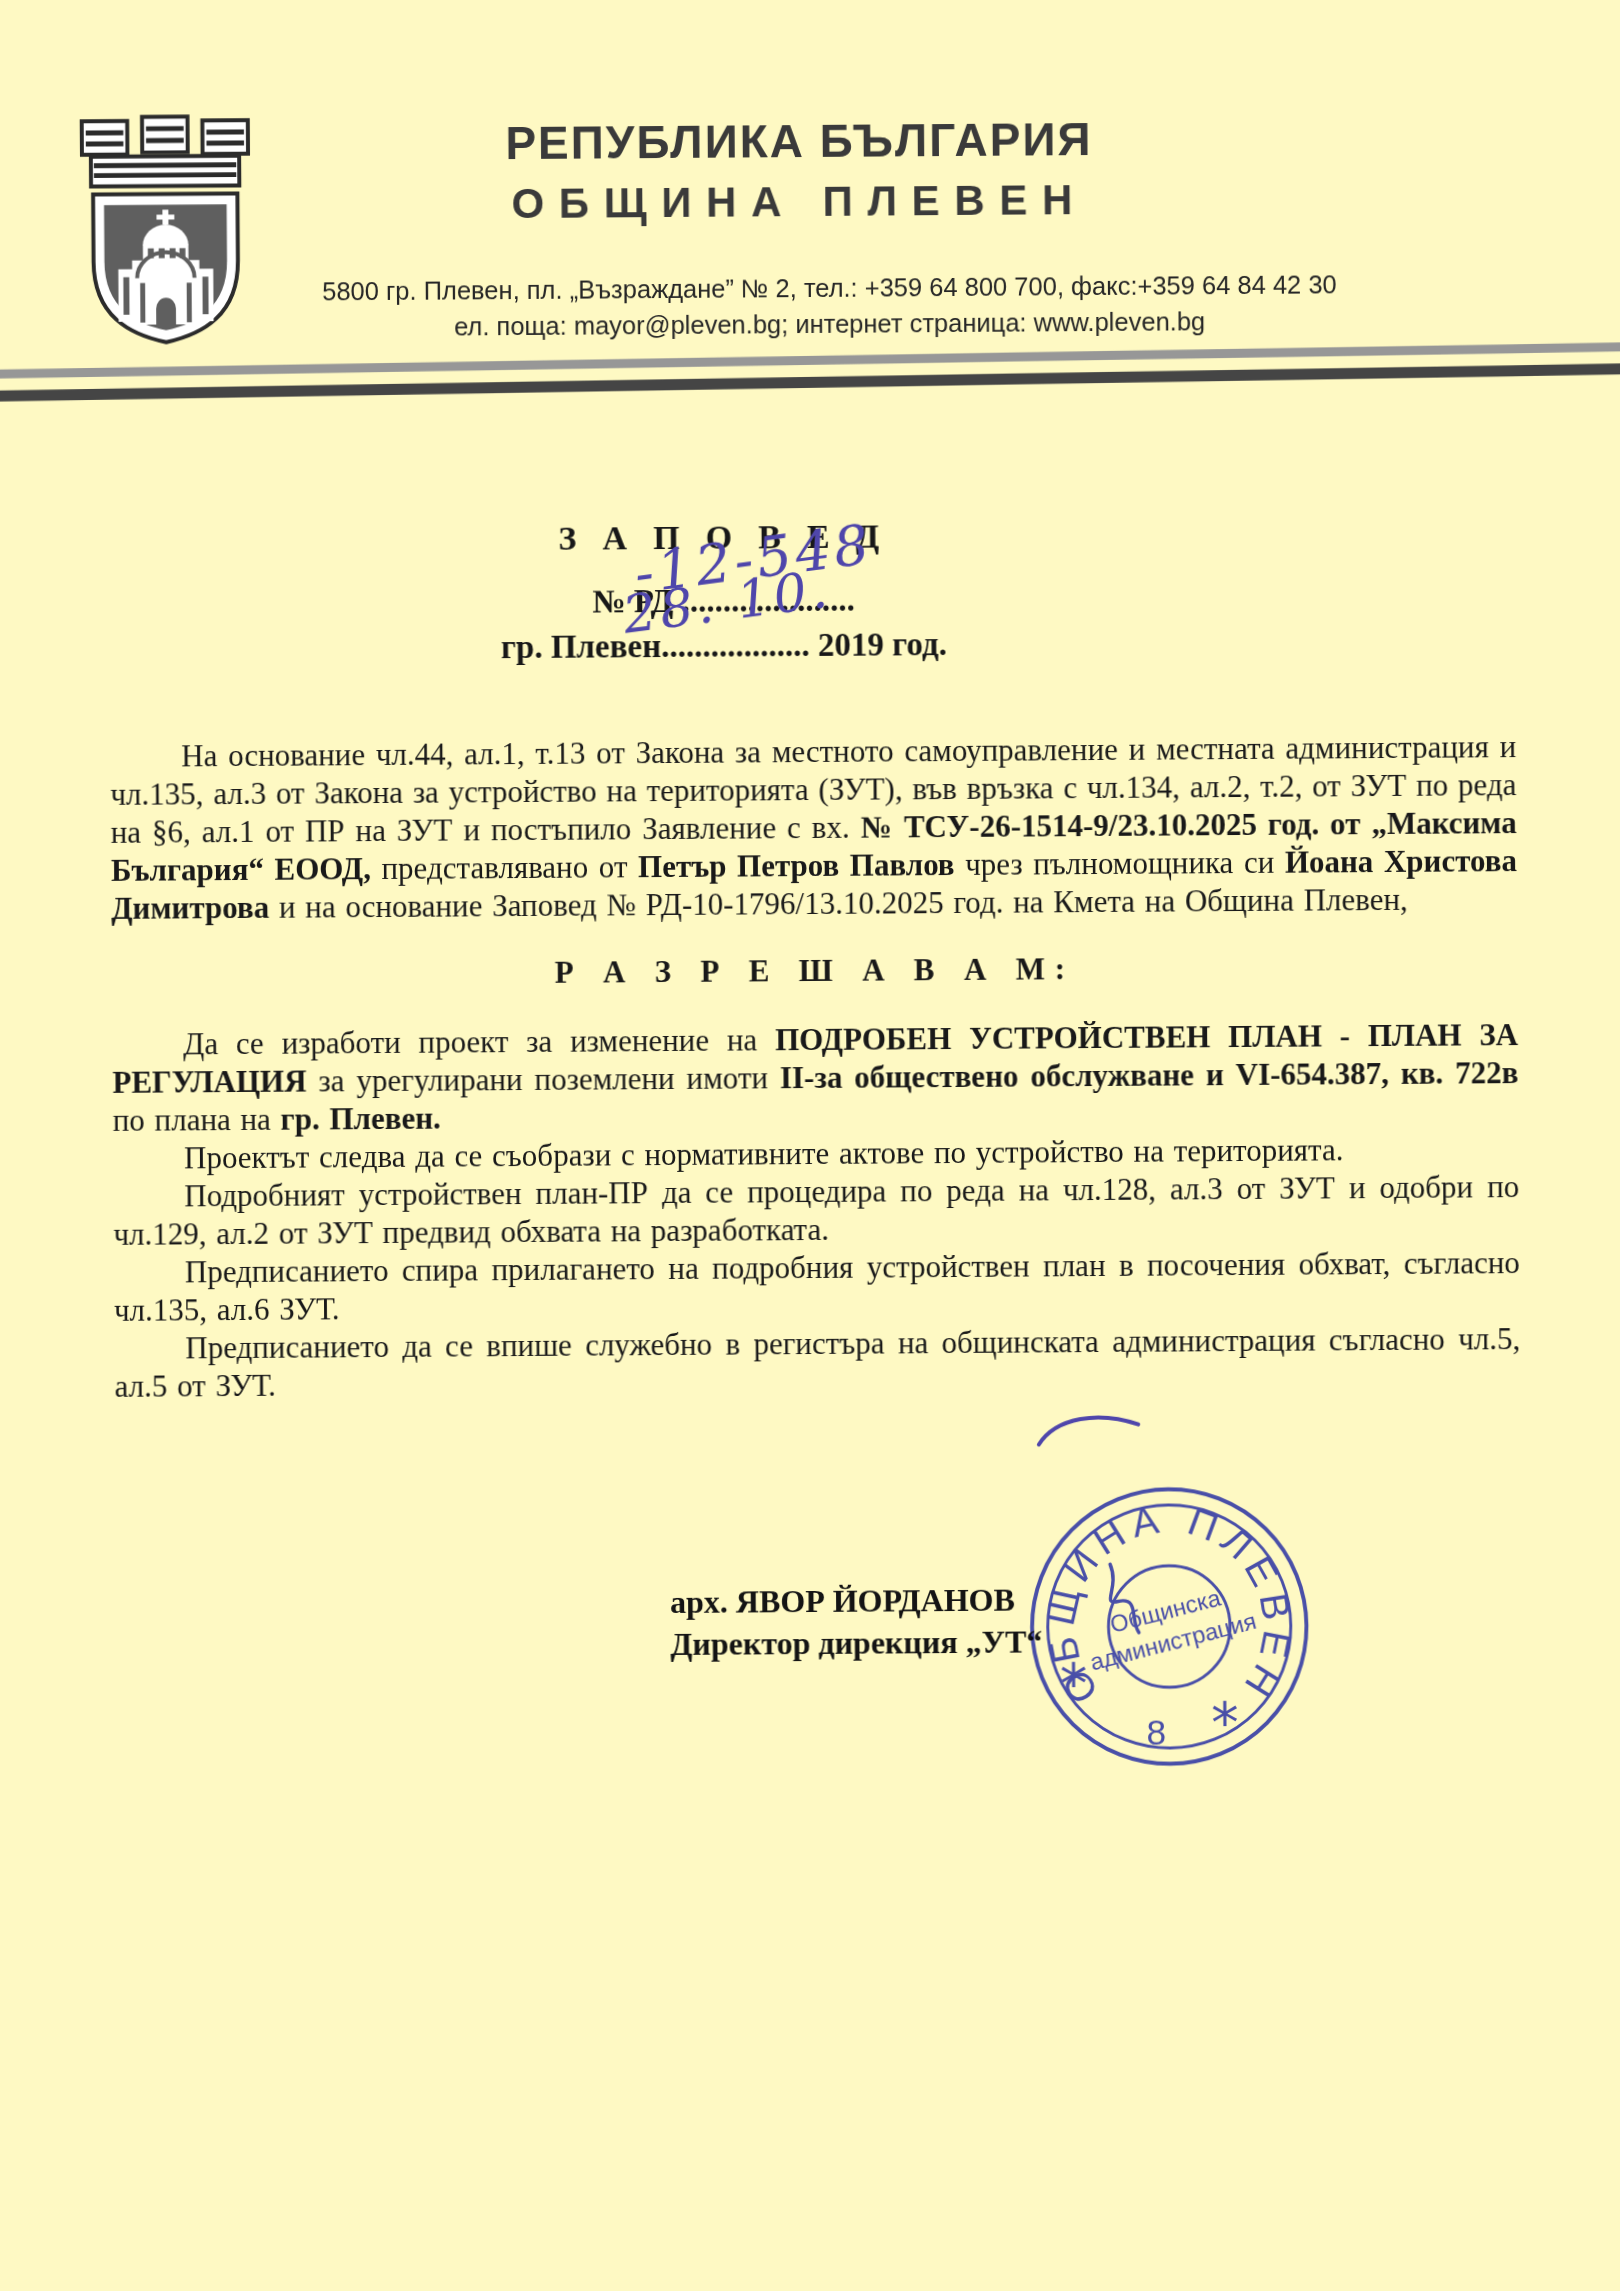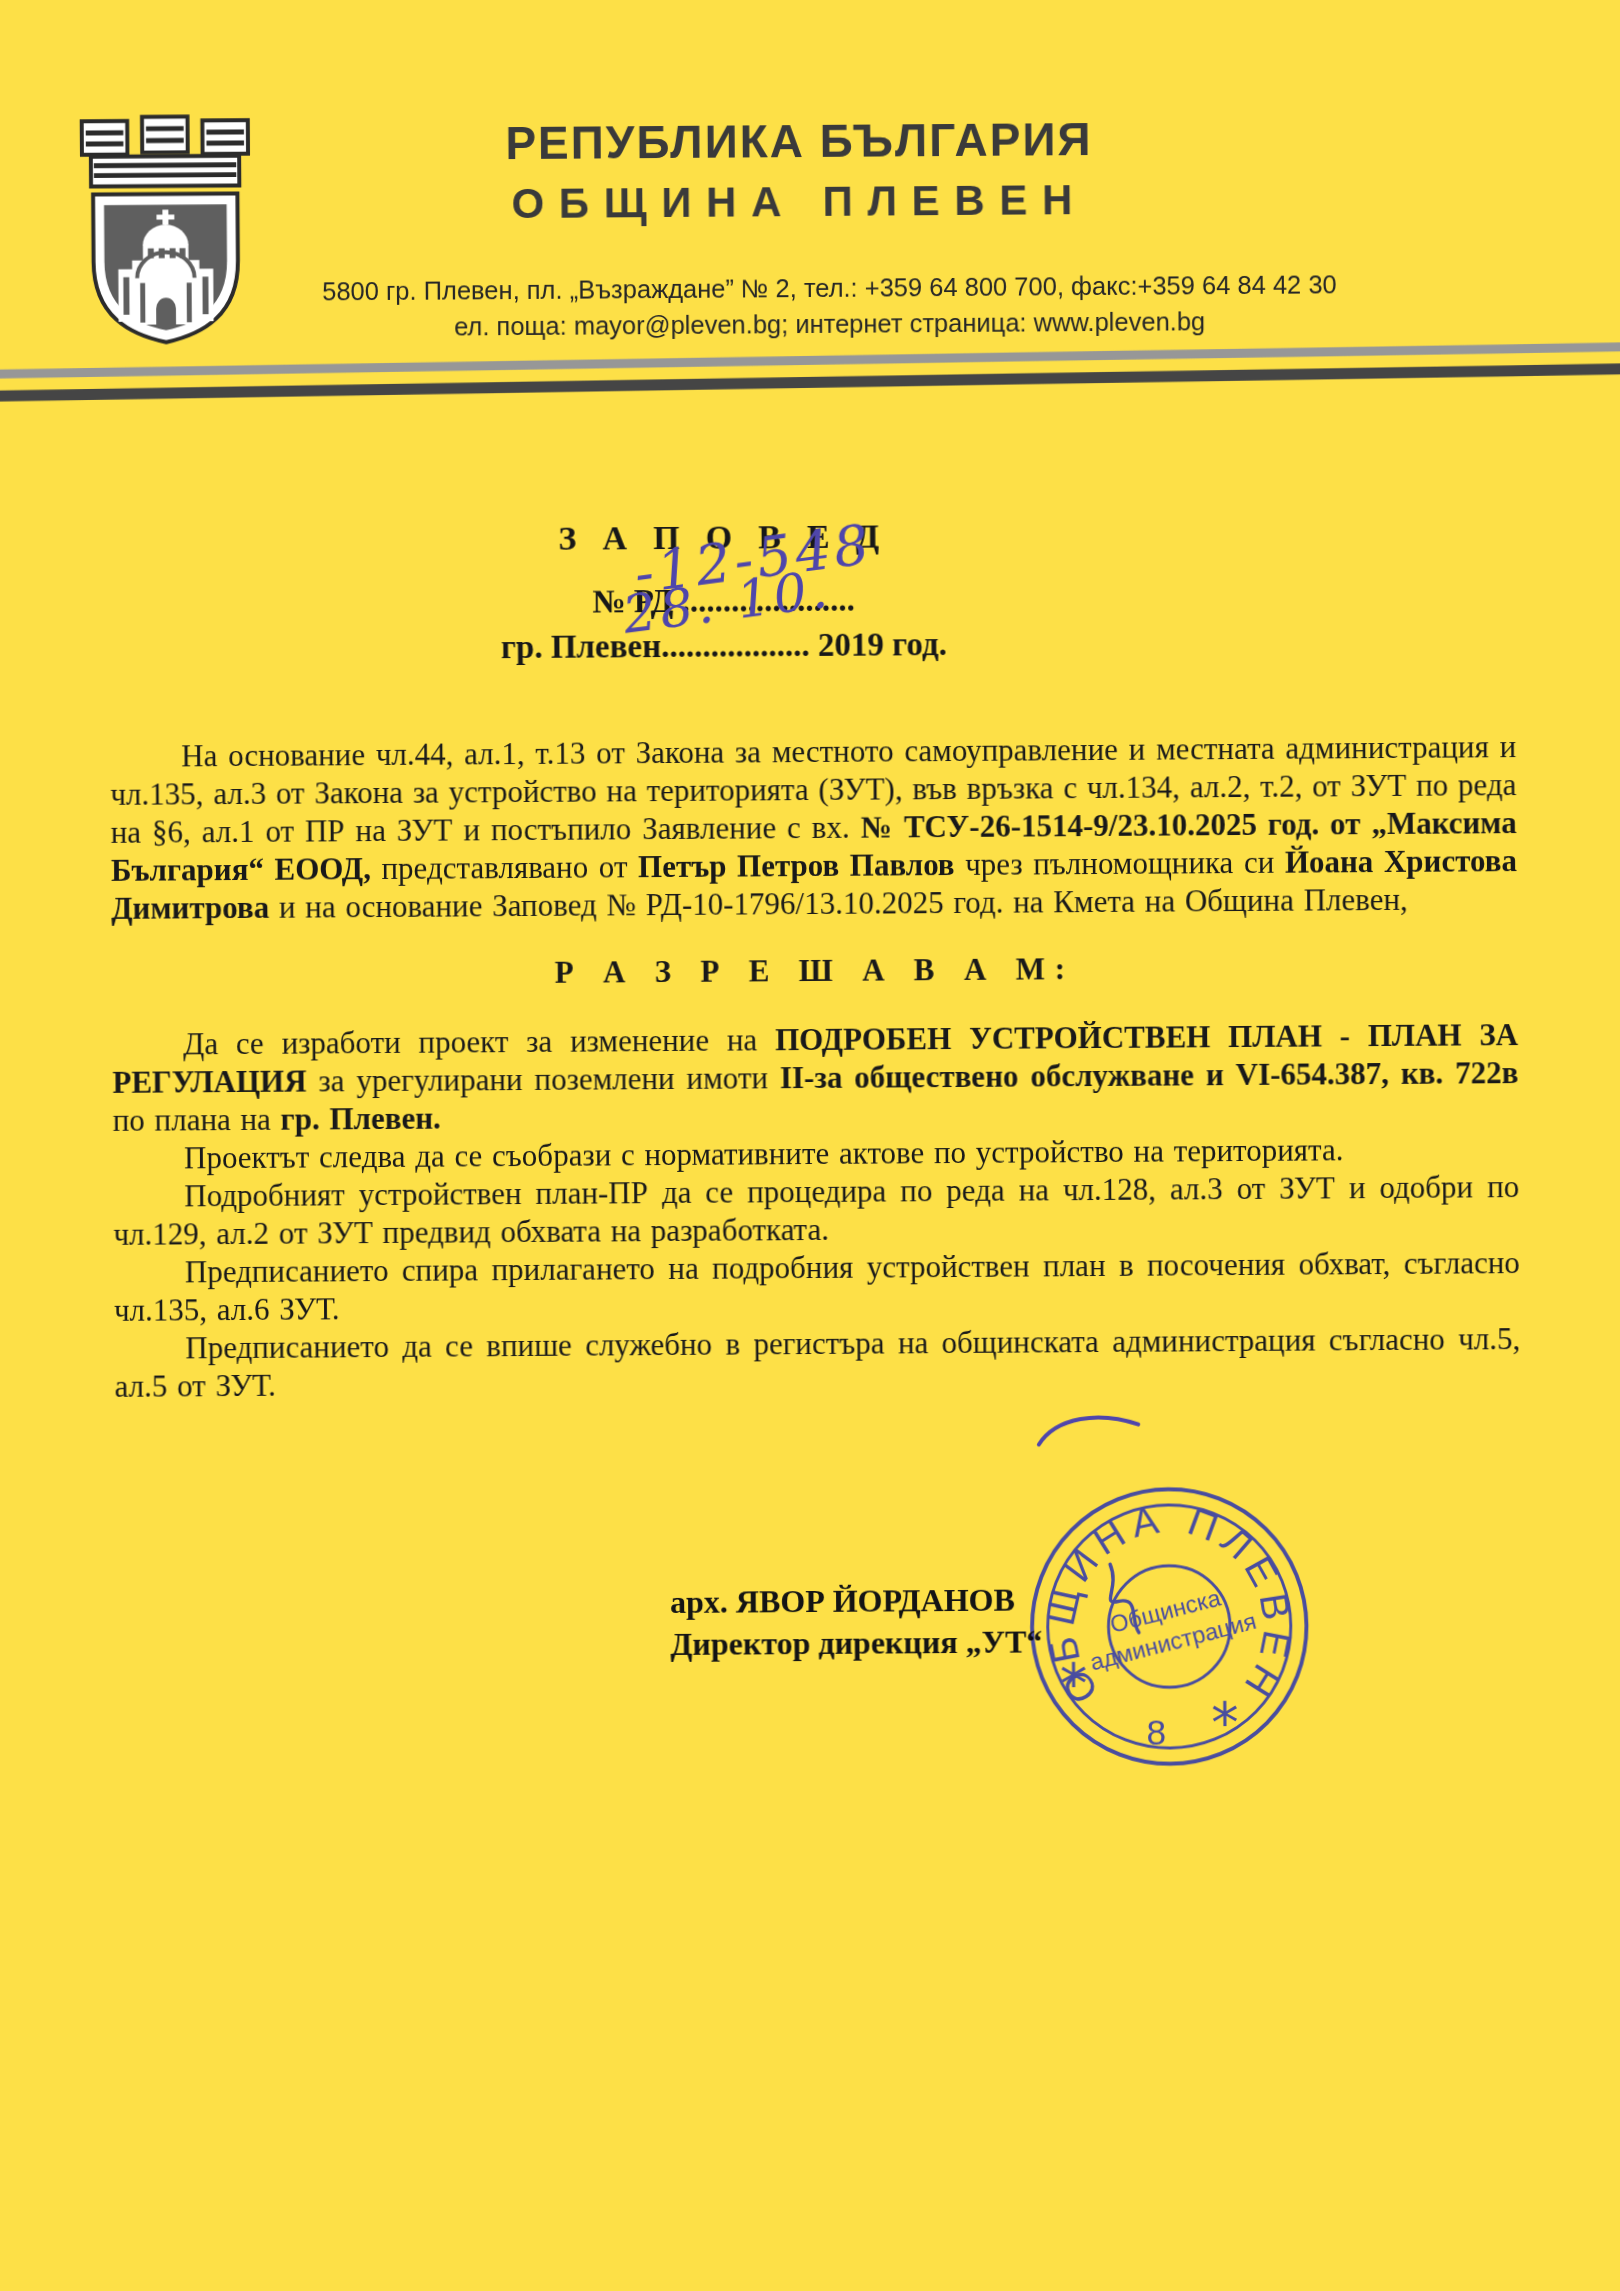--- a/index.html
+++ b/index.html
@@ -1,17 +1,17 @@
 <!DOCTYPE html>
 <html style="--stamp-blue: #3b41a6; --handwriting: #4f46ab; --bar-light: #979797; --bar-dark: #454545; --emblem-dark: #5f5f5f; --emblem-line: #2b2b2b;"><head>
 <meta charset="utf-8">
 <style>
   html,body{margin:0;padding:0;background:#e8e8e8;}
   .page{
-    position:relative;width:1620px;height:2292px;background:#fde047;
+    position:relative;width:1620px;height:2292px;background:#fef9c3;
     font-family:"Liberation Serif", serif;color:#1f1f1f;overflow:hidden;
     margin:0 auto;
   }
   .tilt{position:absolute;inset:0;transform:rotate(-0.4deg);transform-origin:50% 38%;}
 
   
   .emblem{position:absolute;left:82px;top:108px;width:176px;height:233px;}
   .hdr-republic{
     position:absolute;left:412px;top:114px;width:784px;text-align:center;
     font-family:"Liberation Sans", sans-serif;font-weight:bold;font-size:46px;

